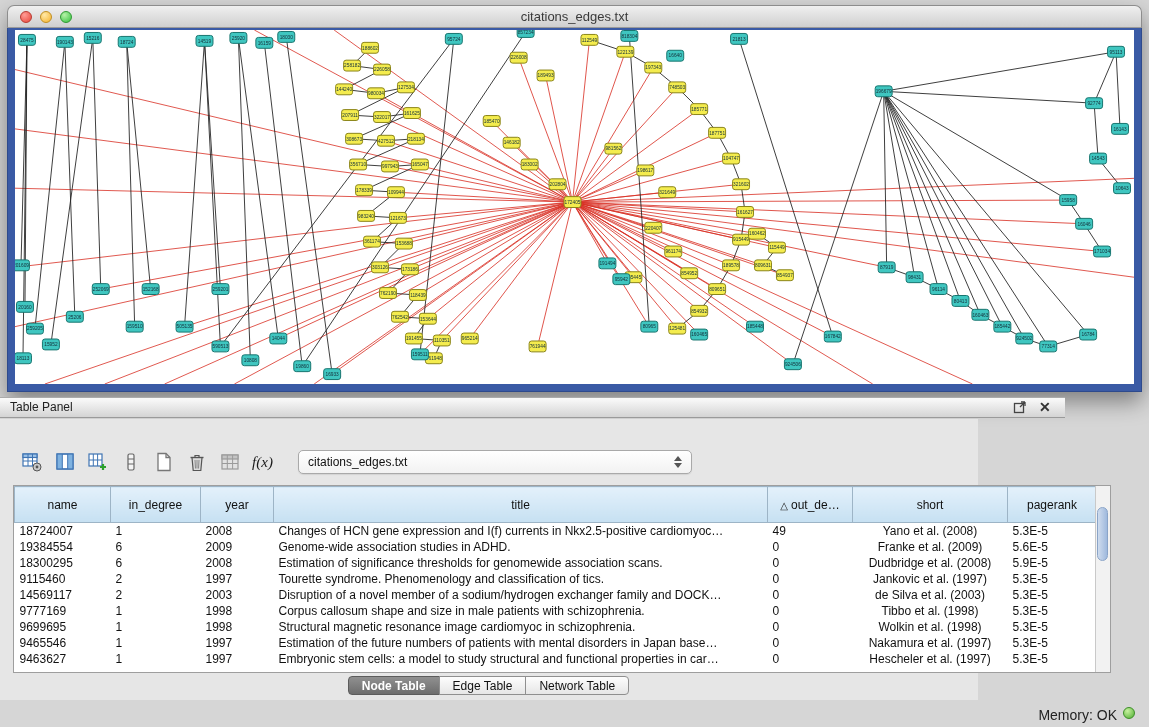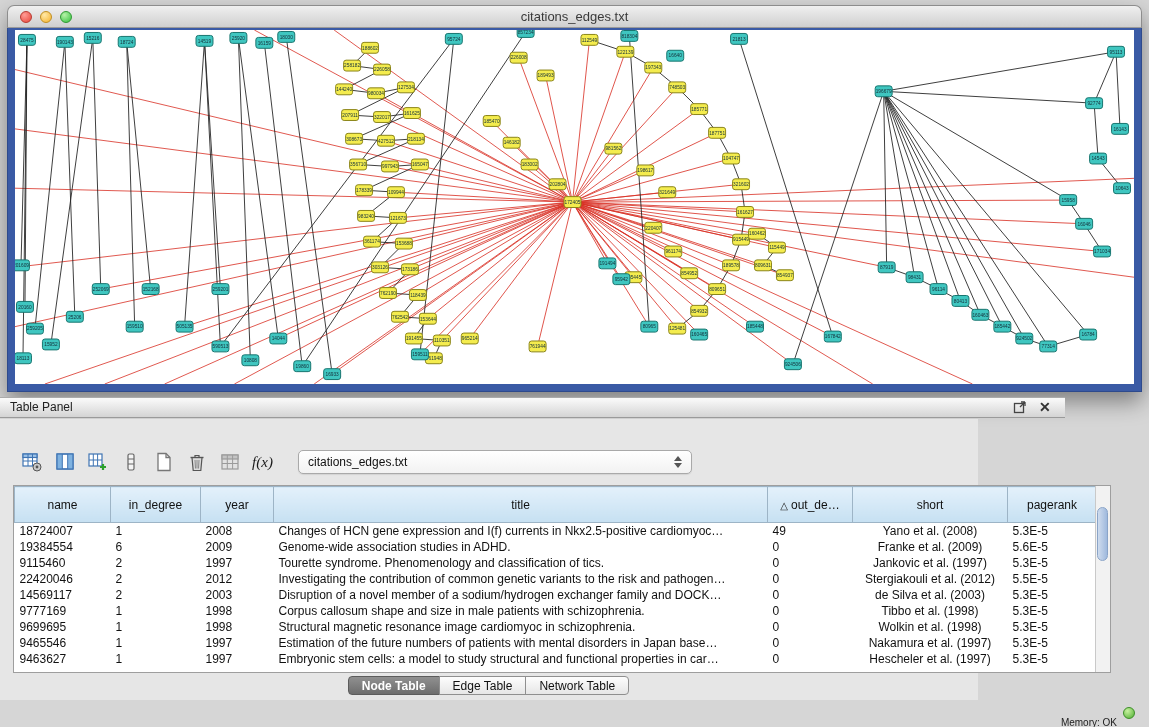--- a/index.html
+++ b/index.html
@@ -46,21 +46,21 @@
   .vscroll{position:absolute;right:0;top:0;bottom:0;width:15px;background:#f2f2f2;border-left:1px solid #c9c9c9;box-sizing:border-box;}
   .vthumb{position:absolute;top:21px;left:1px;width:11px;height:54px;border-radius:6px;background:linear-gradient(90deg,#cfdcee,#9fb9dd);border:1px solid #8aa4c8;box-sizing:border-box;}
 
   .tabs{position:absolute;left:0;right:0;top:257px;height:20px;display:flex;justify-content:center;}
   .tab{height:19px;line-height:18px;padding:0 13px;font-size:12px;border:1px solid #8f8f8f;background:linear-gradient(#fdfdfd,#e6e6e6);color:#111;margin-left:-1px;box-sizing:border-box;}
   .tab:first-child{border-radius:4px 0 0 4px;font-weight:bold;}
   .tab:last-child{border-radius:0 4px 4px 0;}
   .tab.selected{background:linear-gradient(#909090,#6d6d6d);color:#fff;border-color:#5c5c5c;}
 
   .statusbar{position:absolute;left:0;top:700px;width:1149px;height:27px;background:#d6d6d6;}
-  .mem-label{position:absolute;right:32px;top:17px;font-size:10px;color:#222;}
+  .mem-label{position:absolute;right:32px;top:7px;font-size:14px;color:#222;}
   .mem-dot{position:absolute;right:14px;top:7px;width:12px;height:12px;border-radius:50%;background:radial-gradient(circle at 35% 30%,#c8f2a0,#4fae32);border:1px solid #3c8f27;box-sizing:border-box;}
 </style>
 </head>
 <body>
 
 <div class="app">
 
   <div class="net-window">
     <div class="titlebar">
       <div class="lights">
@@ -857,36 +857,36 @@
             <tr>
               <td>19384554</td>
               <td>6</td>
               <td>2009</td>
               <td>Genome-wide association studies in ADHD.</td>
               <td>0</td>
               <td>Franke et al. (2009)</td>
               <td>5.6E-5</td>
             </tr>
             <tr>
+              <td>18300295</td>
+              <td>6</td>
+              <td>2008</td>
+              <td>Estimation of significance thresholds for genomewide association scans.</td>
+              <td>0</td>
+              <td>Dudbridge et al. (2008)</td>
+              <td>5.9E-5</td>
+            </tr>
+            <tr>
               <td>9115460</td>
               <td>2</td>
               <td>1997</td>
               <td>Tourette syndrome. Phenomenology and classification of tics.</td>
               <td>0</td>
               <td>Jankovic et al. (1997)</td>
               <td>5.3E-5</td>
-            </tr>
-            <tr>
-              <td>22420046</td>
-              <td>2</td>
-              <td>2012</td>
-              <td>Investigating the contribution of common genetic variants to the risk and pathogen…</td>
-              <td>0</td>
-              <td>Stergiakouli et al. (2012)</td>
-              <td>5.5E-5</td>
             </tr>
             <tr>
               <td>14569117</td>
               <td>2</td>
               <td>2003</td>
               <td>Disruption of a novel member of a sodium/hydrogen exchanger family and DOCK…</td>
               <td>0</td>
               <td>de Silva et al. (2003)</td>
               <td>5.3E-5</td>
             </tr>

